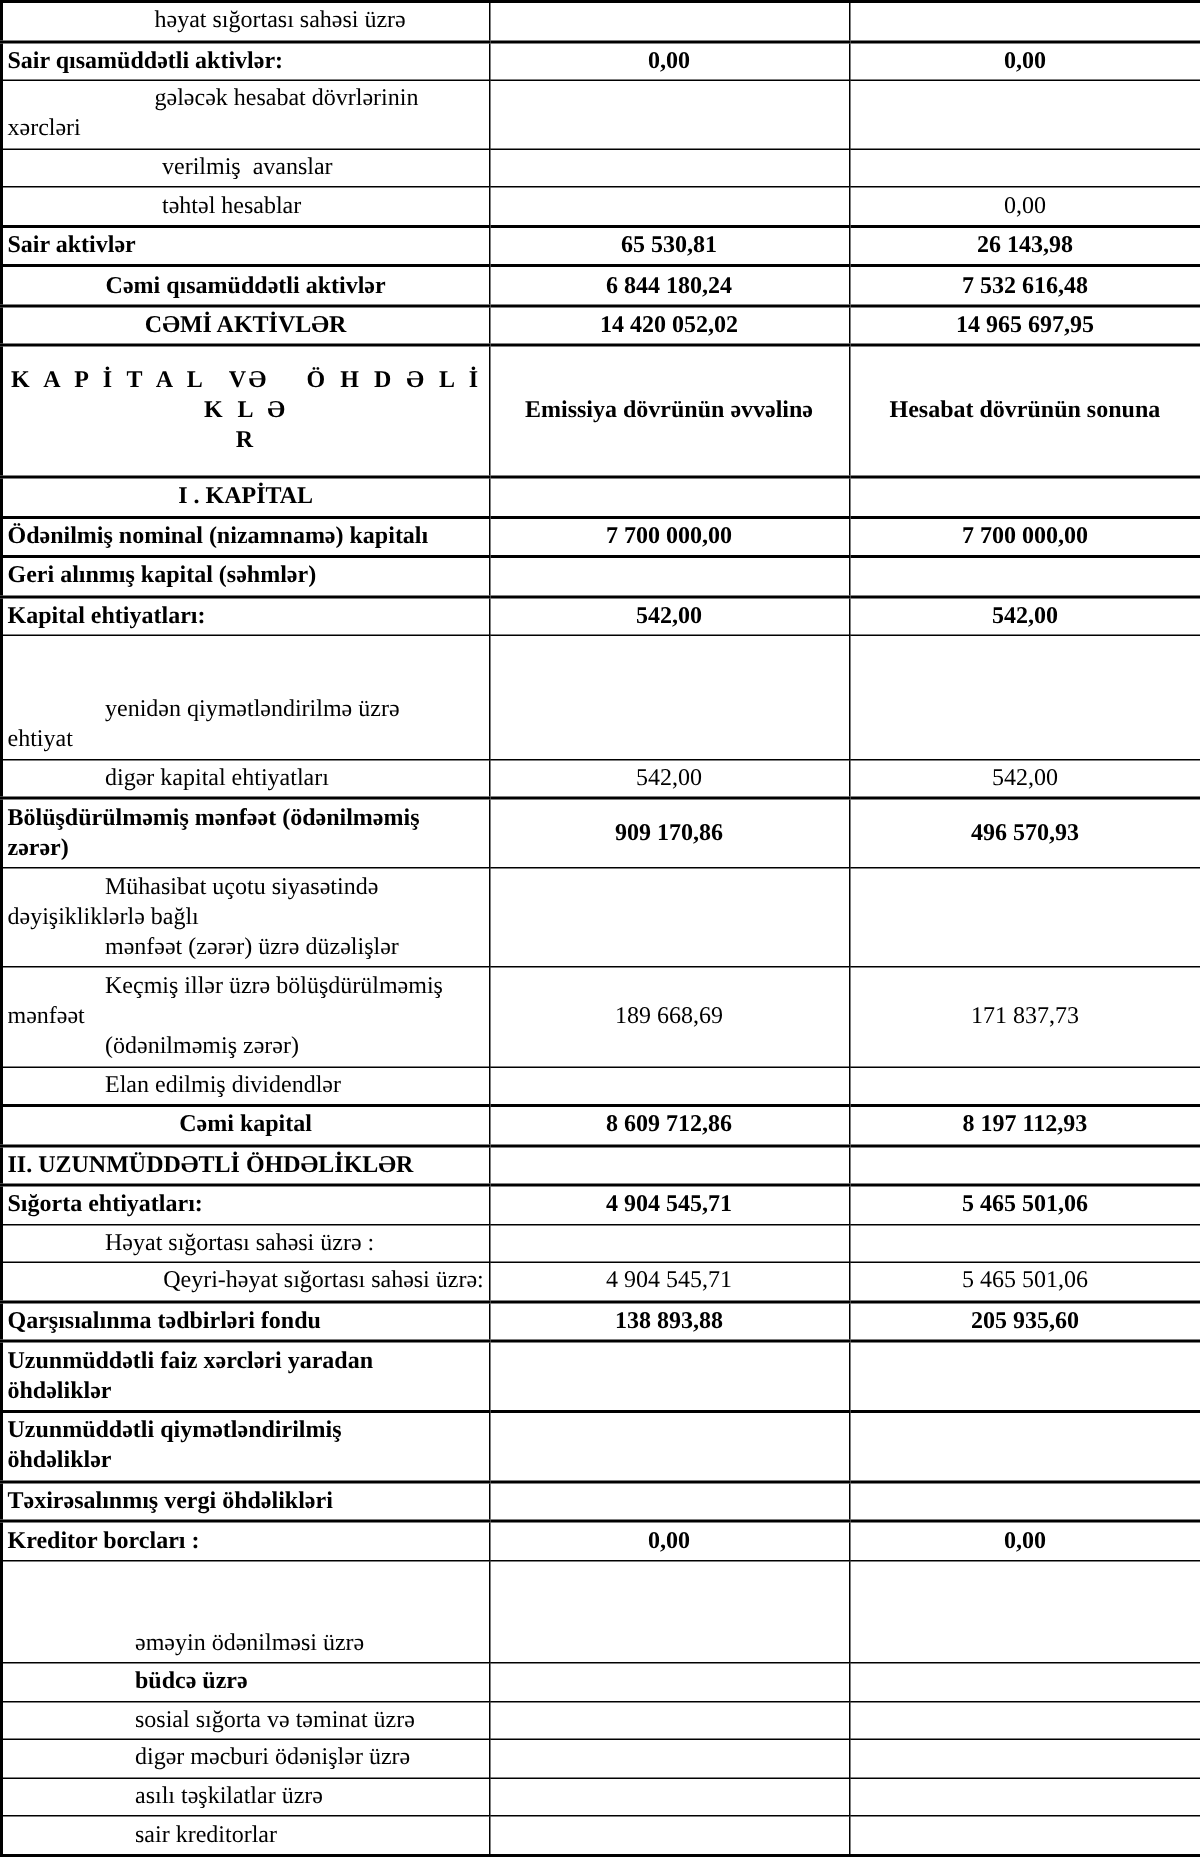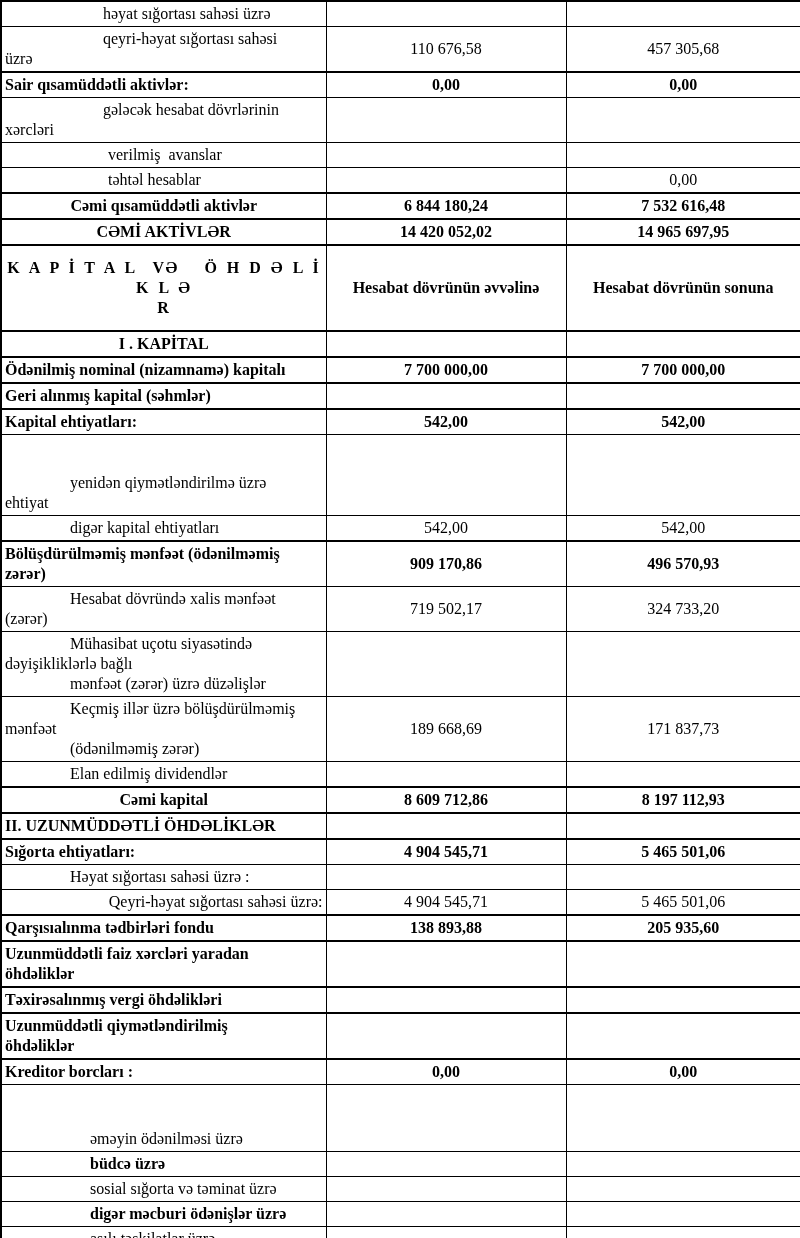--- a/index.html
+++ b/index.html
@@ -52,28 +52,20 @@
     <col style="width:235px">
   </colgroup>
   <tbody>
       <tr>
         <td class="lbl">
           <div class="line" style="padding-left: 98px;">həyat sığortası sahəsi üzrə</div>
         </td>
         <td class="val"></td>
         <td class="val"></td>
       </tr>
-      <tr>
-        <td class="lbl">
-          <div class="line" style="padding-left: 98px;">qeyri-həyat sığortası sahəsi</div>
-          <div class="line">üzrə</div>
-        </td>
-        <td class="val">110 676,58</td>
-        <td class="val">457 305,68</td>
-      </tr>
       <tr class="emph">
         <td class="lbl">
           <div class="line">Sair qısamüddətli aktivlər:</div>
         </td>
         <td class="val">0,00</td>
         <td class="val">0,00</td>
       </tr>
       <tr>
         <td class="lbl">
           <div class="line" style="padding-left: 98px;">gələcək hesabat dövrlərinin</div>
@@ -89,40 +81,47 @@
         <td class="val"></td>
         <td class="val"></td>
       </tr>
       <tr>
         <td class="lbl">
           <div class="line" style="padding-left: 103px;">təhtəl hesablar</div>
         </td>
         <td class="val"></td>
         <td class="val">0,00</td>
       </tr>
+      <tr class="emph">
+        <td class="lbl">
+          <div class="line">Sair aktivlər</div>
+        </td>
+        <td class="val">65 530,81</td>
+        <td class="val">26 143,98</td>
+      </tr>
       <tr class="emph center">
         <td class="lbl">
           <div class="line">Cəmi qısamüddətli aktivlər</div>
         </td>
         <td class="val">6 844 180,24</td>
         <td class="val">7 532 616,48</td>
       </tr>
       <tr class="emph center">
         <td class="lbl">
           <div class="line">CƏMİ AKTİVLƏR</div>
         </td>
         <td class="val">14 420 052,02</td>
         <td class="val">14 965 697,95</td>
       </tr>
       <tr class="emph center hdr">
         <td class="lbl">
           <div class="line lsp">K A P İ T A L  VƏ   Ö H D Ə L İ K L Ə</div>
           <div class="line lsp">R</div>
         </td>
-        <td class="val">Hesabat dövrünün əvvəlinə</td>
+        <td class="val">Emissiya dövrünün əvvəlinə</td>
         <td class="val">Hesabat dövrünün sonuna</td>
       </tr>
       <tr class="emph center">
         <td class="lbl">
           <div class="line">I . KAPİTAL</div>
         </td>
         <td class="val"></td>
         <td class="val"></td>
       </tr>
       <tr class="emph">
@@ -161,28 +160,20 @@
         <td class="val">542,00</td>
         <td class="val">542,00</td>
       </tr>
       <tr class="emph">
         <td class="lbl">
           <div class="line">Bölüşdürülməmiş mənfəət (ödənilməmiş</div>
           <div class="line">zərər)</div>
         </td>
         <td class="val">909 170,86</td>
         <td class="val">496 570,93</td>
-      </tr>
-      <tr>
-        <td class="lbl">
-          <div class="line" style="padding-left: 65px;">Hesabat dövründə xalis mənfəət</div>
-          <div class="line">(zərər)</div>
-        </td>
-        <td class="val">719 502,17</td>
-        <td class="val">324 733,20</td>
       </tr>
       <tr>
         <td class="lbl">
           <div class="line" style="padding-left: 65px;">Mühasibat uçotu siyasətində</div>
           <div class="line">dəyişikliklərlə bağlı</div>
           <div class="line" style="padding-left: 65px;">mənfəət (zərər) üzrə düzəlişlər</div>
         </td>
         <td class="val"></td>
         <td class="val"></td>
       </tr>
@@ -247,35 +238,35 @@
       <tr class="emph">
         <td class="lbl">
           <div class="line">Uzunmüddətli faiz xərcləri yaradan</div>
           <div class="line">öhdəliklər</div>
         </td>
         <td class="val"></td>
         <td class="val"></td>
       </tr>
       <tr class="emph">
         <td class="lbl">
-          <div class="line">Təxirəsalınmış vergi öhdəlikləri</div>
-        </td>
-        <td class="val"></td>
-        <td class="val"></td>
-      </tr>
-      <tr class="emph">
-        <td class="lbl">
           <div class="line">Uzunmüddətli qiymətləndirilmiş</div>
           <div class="line">öhdəliklər</div>
         </td>
         <td class="val"></td>
         <td class="val"></td>
       </tr>
       <tr class="emph">
         <td class="lbl">
+          <div class="line">Təxirəsalınmış vergi öhdəlikləri</div>
+        </td>
+        <td class="val"></td>
+        <td class="val"></td>
+      </tr>
+      <tr class="emph">
+        <td class="lbl">
           <div class="line">Kreditor borcları :</div>
         </td>
         <td class="val">0,00</td>
         <td class="val">0,00</td>
       </tr>
       <tr>
         <td class="lbl">
           <div class="line" style="padding-left: 85px; margin-top: 42px;">əməyin ödənilməsi üzrə</div>
         </td>
         <td class="val"></td>
@@ -290,21 +281,21 @@
       </tr>
       <tr>
         <td class="lbl">
           <div class="line" style="padding-left: 85px;">sosial sığorta və təminat üzrə</div>
         </td>
         <td class="val"></td>
         <td class="val"></td>
       </tr>
       <tr>
         <td class="lbl">
-          <div class="line" style="padding-left: 85px; font-weight: bold;">digər məcburi ödənişlər üzrə</div>
+          <div class="line" style="padding-left: 85px;">digər məcburi ödənişlər üzrə</div>
         </td>
         <td class="val"></td>
         <td class="val"></td>
       </tr>
       <tr>
         <td class="lbl">
           <div class="line" style="padding-left: 85px;">asılı təşkilatlar üzrə</div>
         </td>
         <td class="val"></td>
         <td class="val"></td>

